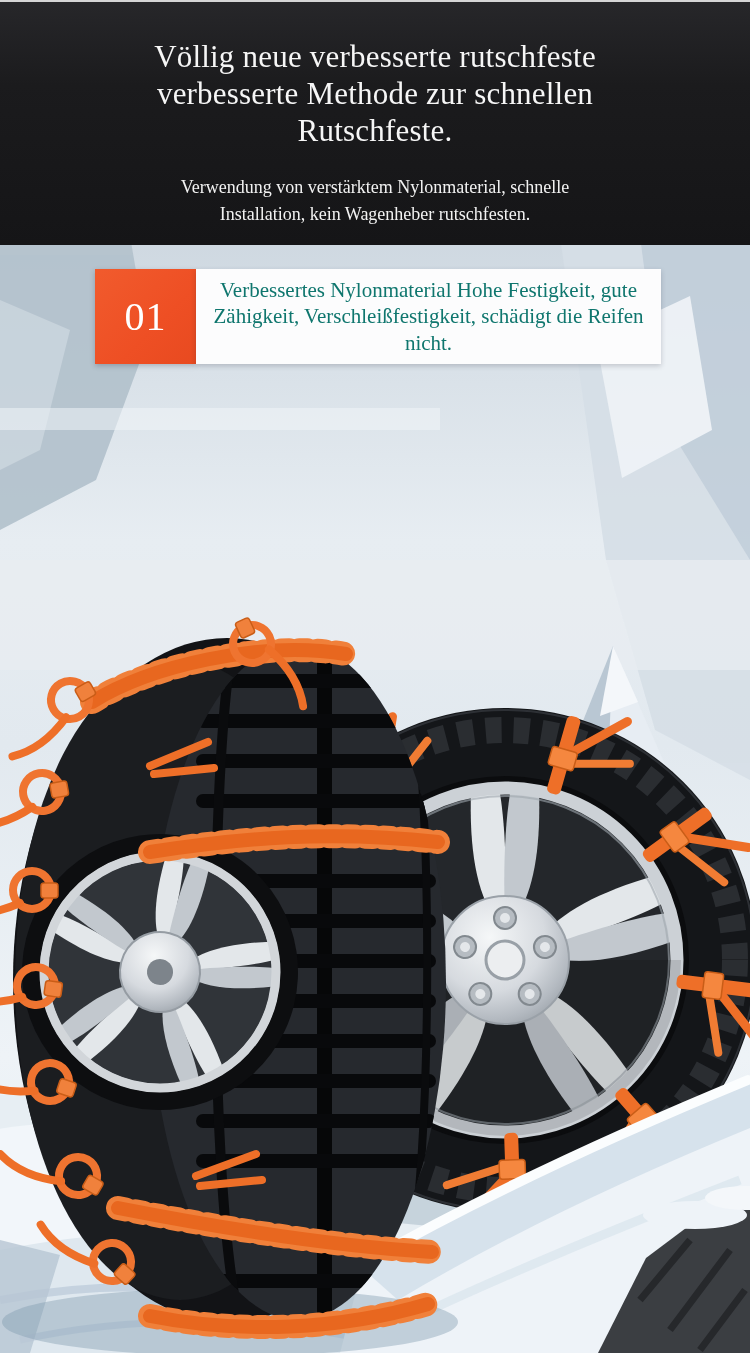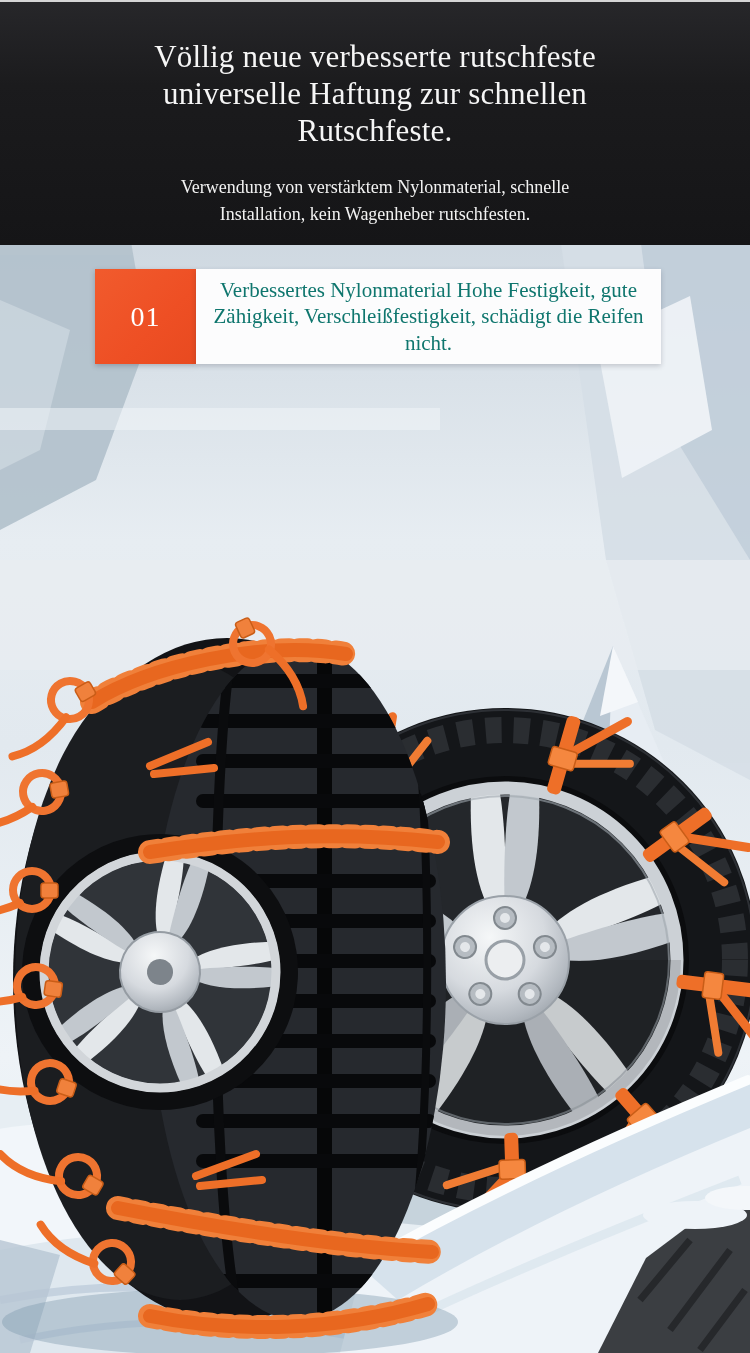--- a/index.html
+++ b/index.html
@@ -17,21 +17,21 @@
   .top-line{position:absolute;left:0;top:0;width:750px;height:2px;background:#d6d6d6;z-index:3;}
   .title{padding-top:38px;font-size:31px;line-height:37px;font-weight:400;letter-spacing:.2px;}
   .title-line{display:block;}
   .subtitle{margin-top:25px;font-size:18px;line-height:27px;font-weight:400;color:#f2f2f2;}
   .subtitle-line{display:block;}
   
   .feature-row{position:absolute;left:95px;width:566px;display:flex;z-index:2;}
   .feature-badge{
     width:101px;flex:0 0 101px;display:flex;align-items:center;justify-content:center;
     background:linear-gradient(135deg,#f15b2d 0%,#ee4f24 60%,#e84a20 100%);
-    color:#fff;font-size:28px;letter-spacing:1px;
+    color:#fff;font-size:40px;letter-spacing:1px;
     box-shadow:0 2px 5px rgba(40,40,60,.25);
   }
   .feature-box{
     flex:1;background:#fcfcfd;display:flex;align-items:center;justify-content:center;
     box-shadow:0 2px 5px rgba(40,40,60,.22);
   }
   .feature-text{
     padding:4px 14px;text-align:center;color:#0f766e;font-size:21px;line-height:1.27;
   }
   .row-1{top:269px;height:95px;}
@@ -232,21 +232,21 @@
         <use href="#loop" transform="translate(252,644) rotate(-115)"></use>
         <path d="M150,766 L208,742 M154,774 L214,768" stroke="#ee6f28" stroke-width="8" stroke-linecap="round"></path>
         <path d="M196,1176 L256,1154 M200,1186 L262,1180" stroke="#ee6f28" stroke-width="8" stroke-linecap="round"></path>
       </g>
     </g>
   </svg>
 
   <div class="header">
     <div class="title">
       <span class="title-line">Völlig neue verbesserte rutschfeste</span>
-      <span class="title-line">universelle Haftung zur schnellen</span>
+      <span class="title-line">verbesserte Methode zur schnellen</span>
       <span class="title-line">Rutschfeste.</span>
     </div>
     <div class="subtitle">
       <span class="subtitle-line">Verwendung von verstärktem Nylonmaterial, schnelle</span>
       <span class="subtitle-line">Installation, kein Wagenheber rutschfesten.</span>
     </div>
   </div>
   <div class="top-line"></div>
 
   <div class="feature-row row-1">

